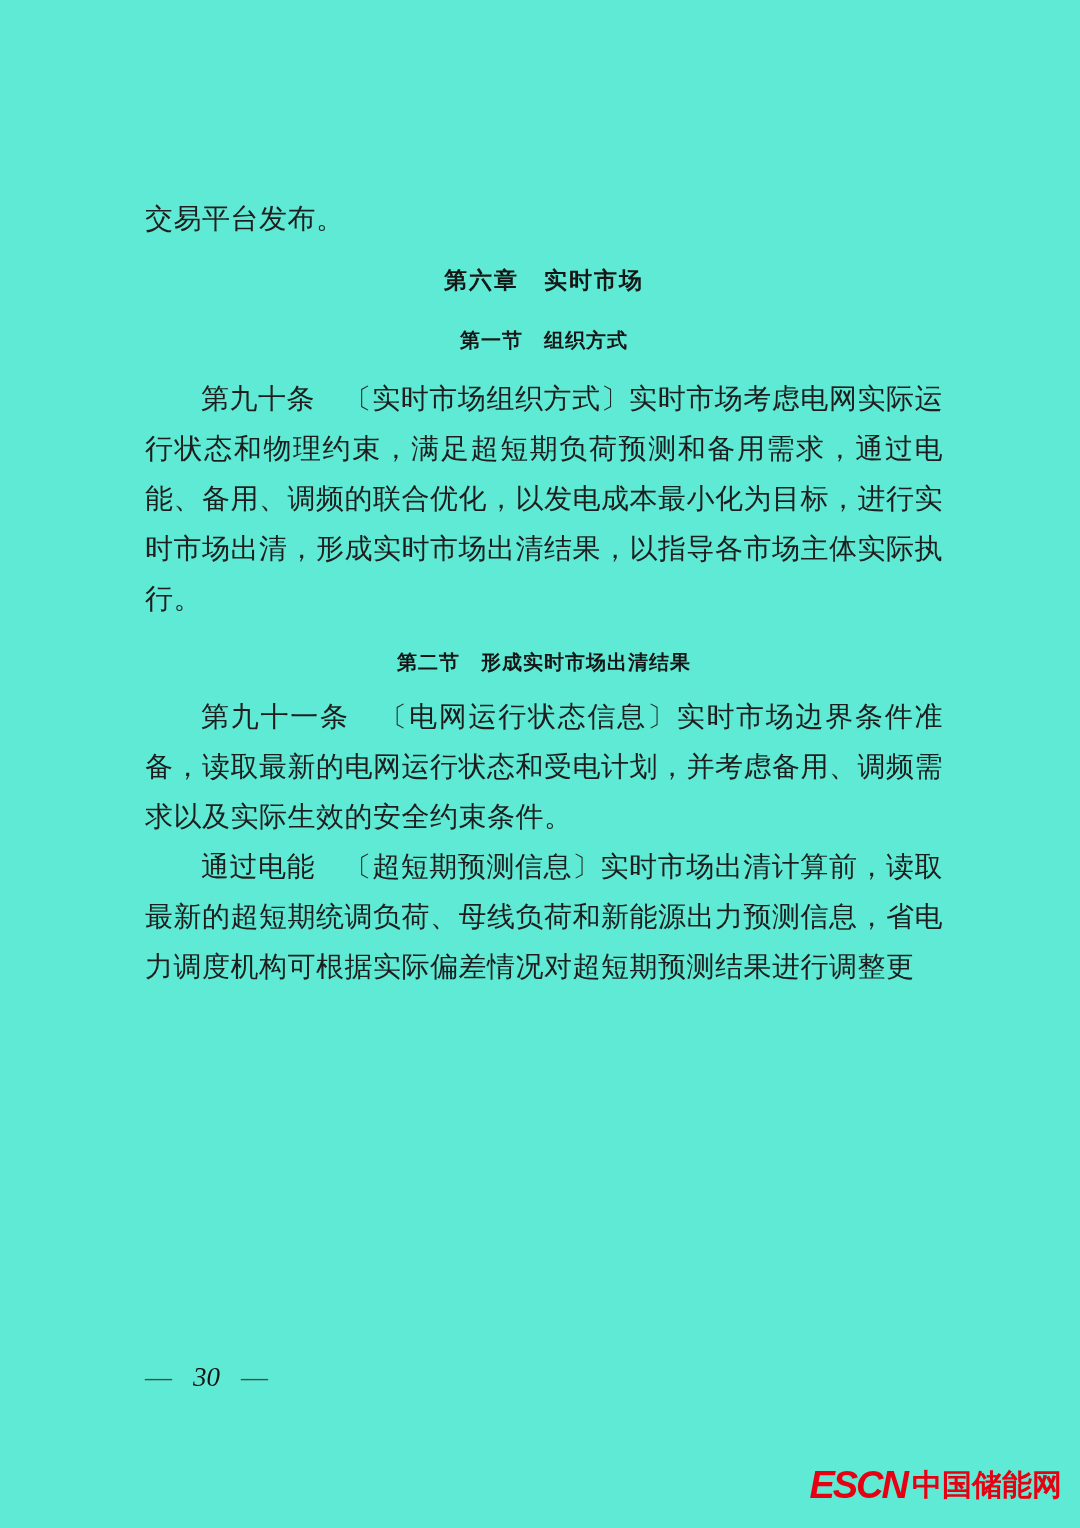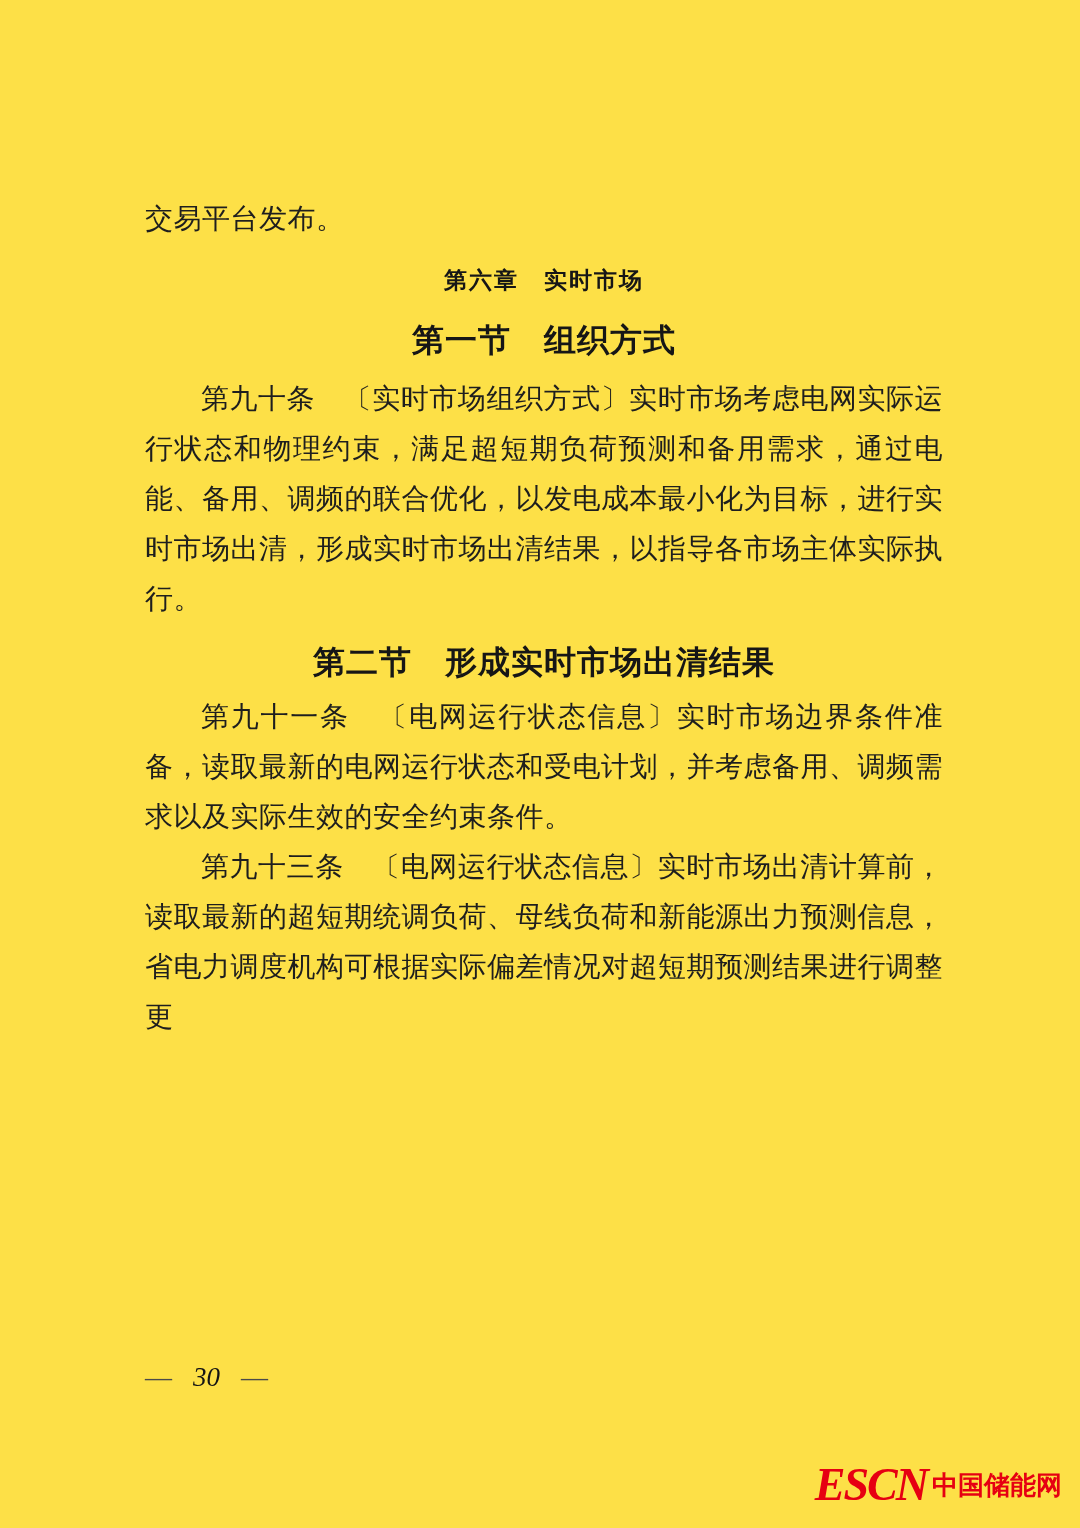--- a/index.html
+++ b/index.html
@@ -4,21 +4,21 @@
 <style>
   html, body {
     margin: 0;
     padding: 0;
     background: #ffffff;
   }
   .page {
     position: relative;
     width: 1080px;
     height: 1528px;
-    background: #fde047;
+    background: #5eead4;
     overflow: hidden;
     font-family: "Liberation Serif", serif;
     color: #1e1e1e;
   }
   .content {
     position: absolute;
     left: 145px;
     top: 194px;
     width: 798px;
     font-size: 28px;
@@ -41,21 +41,21 @@
     line-height: 60px;
     text-align: center;
     text-indent: 0;
     letter-spacing: 2px;
     color: #161616;
   }
   .section-heading {
     margin: 0 0 4px 0;
     font-family: "Liberation Serif", serif;
     font-weight: 700;
-    font-size: 32px;
+    font-size: 20px;
     line-height: 60px;
     text-align: center;
     text-indent: 0;
     letter-spacing: 1px;
     color: #161616;
   }
   .section-heading.second {
     margin: 8px 0 0 0;
   }
   .footer {
@@ -80,32 +80,32 @@
   .logo {
     position: absolute;
     right: 18px;
     top: 1466px;
     display: flex;
     align-items: center;
     gap: 5px;
     white-space: nowrap;
   }
   .logo-latin {
-    font-family: Liberation Serif, serif;
+    font-family: Liberation Sans, sans-serif;
     font-weight: 800;
     font-style: italic;
-    font-size: 46px;
+    font-size: 38px;
     line-height: 38px;
     letter-spacing: -2px;
     text-align: center;
   }
   .logo-cn {
-    font-family: Liberation Sans, sans-serif;
+    font-family: Liberation Serif, serif;
     font-weight: 800;
-    font-size: 26px;
+    font-size: 30px;
     line-height: 38px;
     letter-spacing: 0;
   }
 </style>
 </head>
 <body>
 
 <div class="page">
 
   <div class="content">
@@ -116,21 +116,21 @@
 
     <h3 class="section-heading">第一节　组织方式</h3>
 
     <p>第九十条　〔实时市场组织方式〕实时市场考虑电网实际运行状态和物理约束，满足超短期负荷预测和备用需求，通过电能、备用、调频的联合优化，以发电成本最小化为目标，进行实时市场出清，形成实时市场出清结果，以指导各市场主体实际执行。</p>
 
     <h3 class="section-heading second">第二节　形成实时市场出清结果</h3>
 
     <p>第九十一条　〔电网运行状态信息〕实时市场边界条件准备，读取最新的电网运行状态和受电计划，并考虑备用、调频需求以及实际生效的安全约束条件。</p>
 
 
-    <p>第九十三条　〔电网运行状态信息〕实时市场出清计算前，读取最新的超短期统调负荷、母线负荷和新能源出力预测信息，省电力调度机构可根据实际偏差情况对超短期预测结果进行调整更</p>
+    <p>通过电能　〔超短期预测信息〕实时市场出清计算前，读取最新的超短期统调负荷、母线负荷和新能源出力预测信息，省电力调度机构可根据实际偏差情况对超短期预测结果进行调整更</p>
   </div>
 
   <div class="footer">
     <span class="dash">—</span>
     <span class="page-num">30</span>
     <span class="dash">—</span>
   </div>
 
   <div class="logo">
     <span class="logo-latin" style="color: rgb(230, 0, 18);">ESCN</span>

